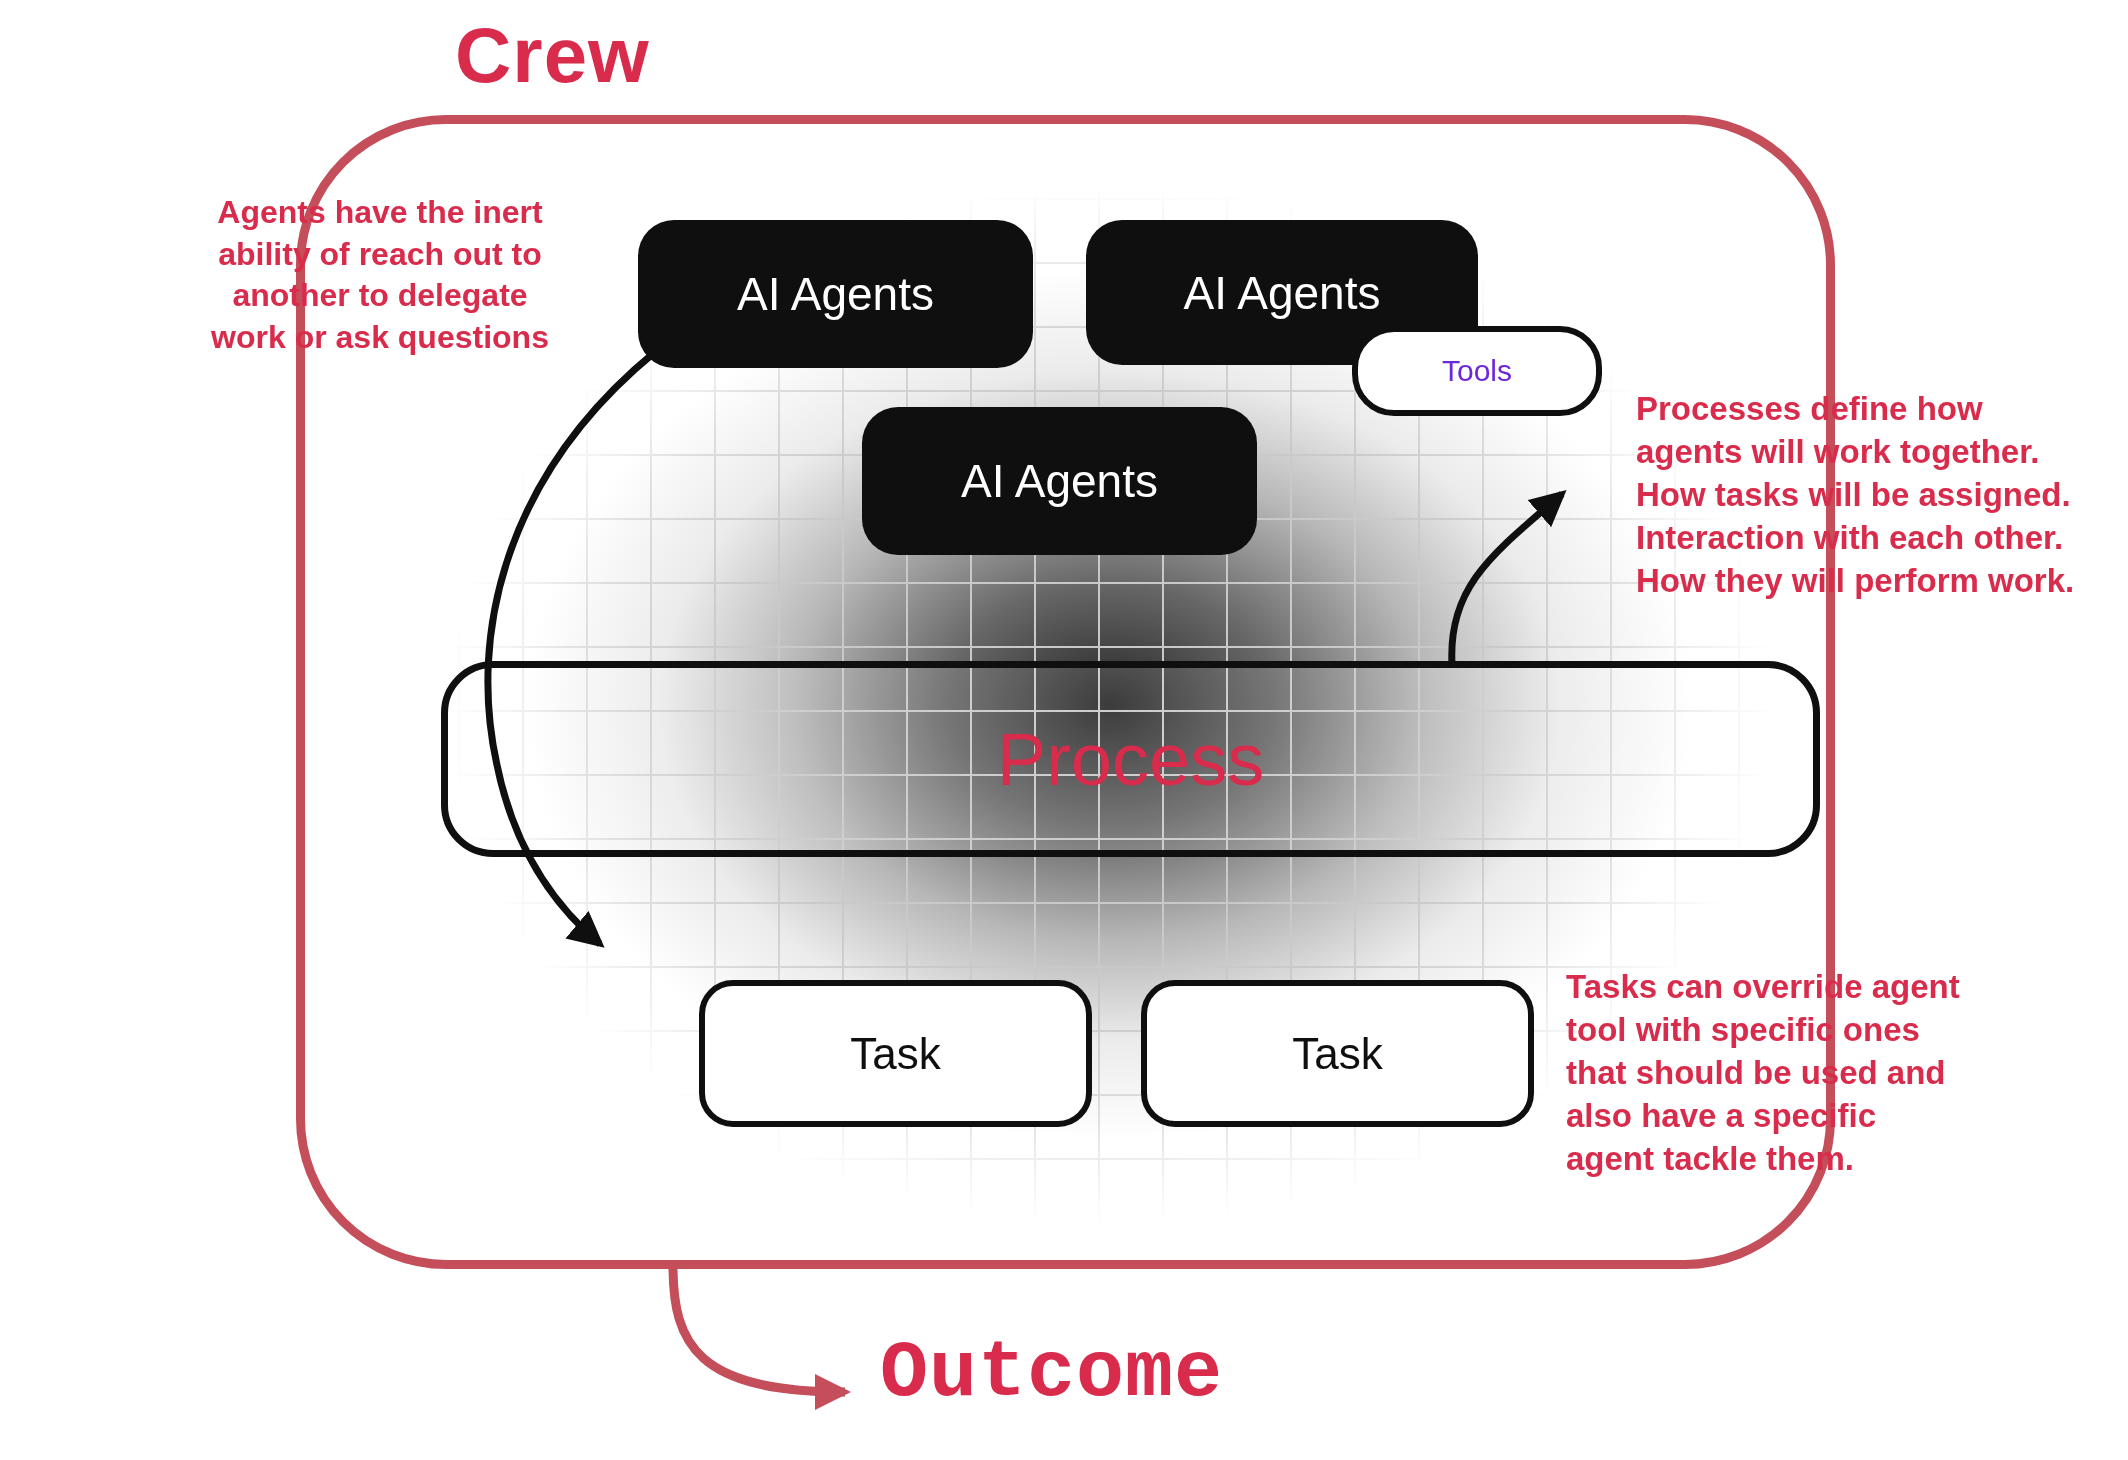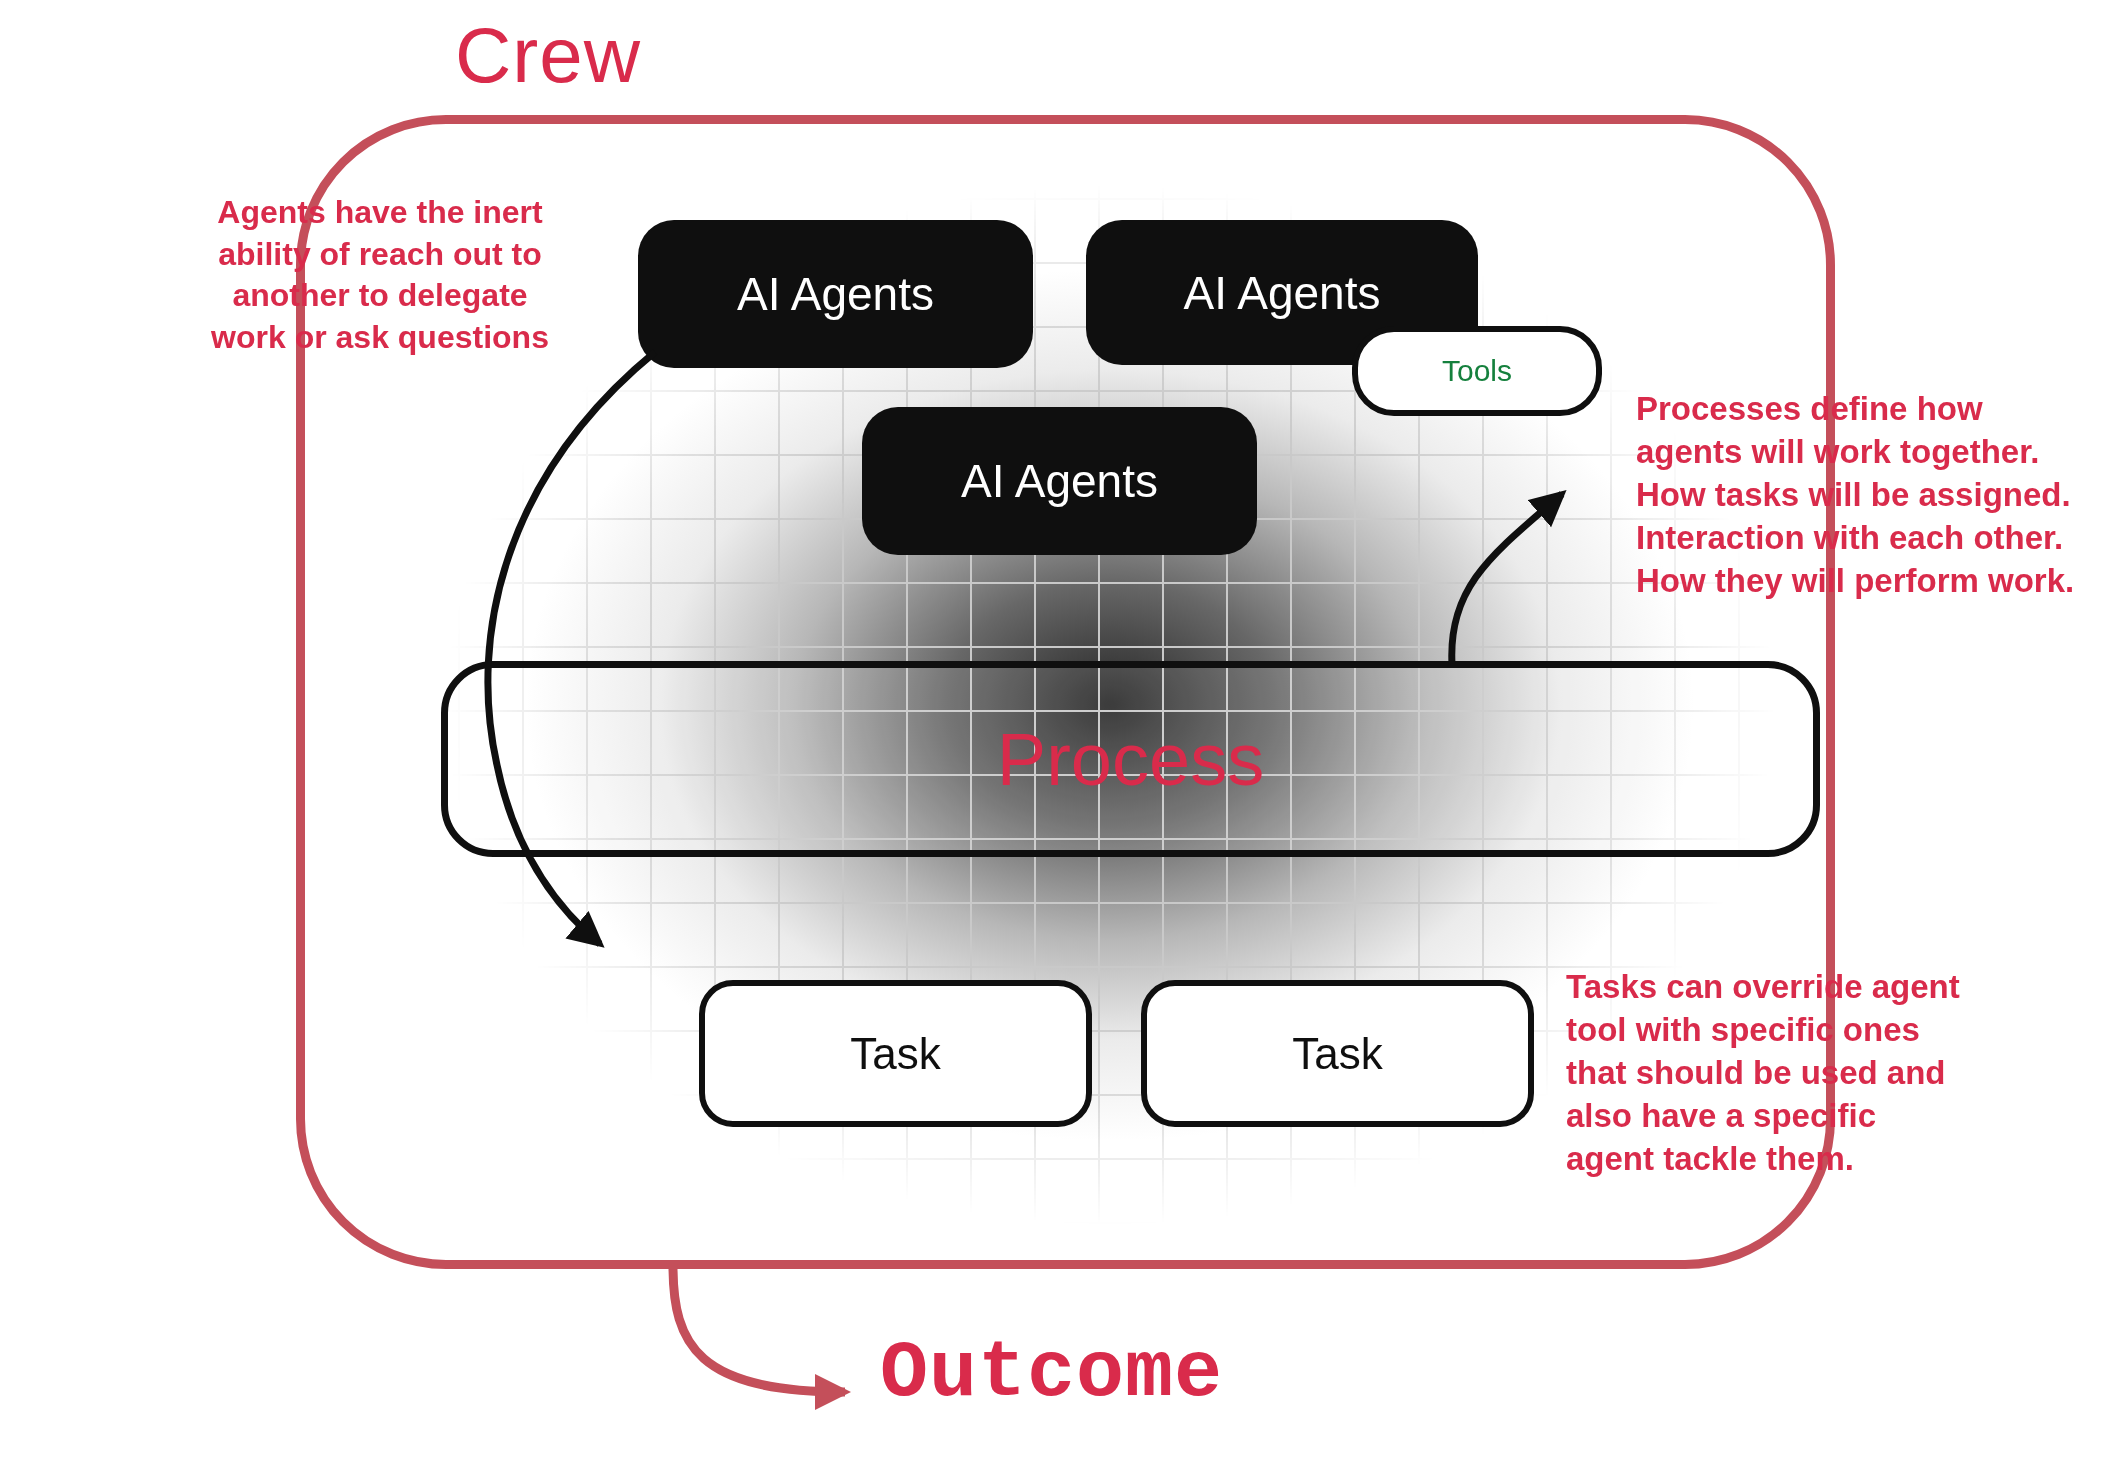--- a/index.html
+++ b/index.html
@@ -29,40 +29,40 @@
     mask-image:radial-gradient(ellipse 52% 50% at 50% 50%, #000 45%, rgba(0,0,0,0.55) 65%, transparent 82%);
   }
 
   .crew-border{
     position:absolute;left:296px;top:115px;width:1539px;height:1154px;
     border:9px solid #c44f5a;border-radius:150px;box-sizing:border-box;
   }
 
   .crew-title{
     position:absolute;left:455px;top:10px;
-    font-size:78px;font-weight:normal;color:#d92b4b;letter-spacing:1px;
+    font-size:78px;font-weight:bold;color:#d92b4b;letter-spacing:1px;
   }
   .outcome-title{
     position:absolute;left:880px;top:1328px;
     font-size:80px;font-weight:bold;color:#d92b4b;letter-spacing:1px;font-family:Liberation Mono, monospace;
   }
 
   .nodebox{
     position:absolute;display:flex;align-items:center;justify-content:center;
     box-sizing:border-box;font-weight:normal;
   }
   .agent{
     background:#0f0f0f;color:#ffffff;border-radius:36px;font-size:46px;
   }
   .agent1{left:638px;top:220px;width:395px;height:148px;}
   .agent2{left:1086px;top:220px;width:392px;height:145px;}
   .agent3{left:862px;top:407px;width:395px;height:148px;}
   .tools{
     left:1352px;top:326px;width:250px;height:90px;
-    background:#ffffff;color:#15803d;border:6px solid #0f0f0f;border-radius:42px;
+    background:#ffffff;color:#6d28d9;border:6px solid #0f0f0f;border-radius:42px;
     font-size:30px;z-index:6;
   }
   .process{
     left:441px;top:661px;width:1379px;height:196px;
     border:7px solid #0f0f0f;border-radius:52px;
     background:rgba(255,255,255,0.10);
     color:#d92b4b;font-size:74px;z-index:4;
   }
   .task{
     background:#ffffff;color:#0f0f0f;border:6px solid #0f0f0f;border-radius:34px;

